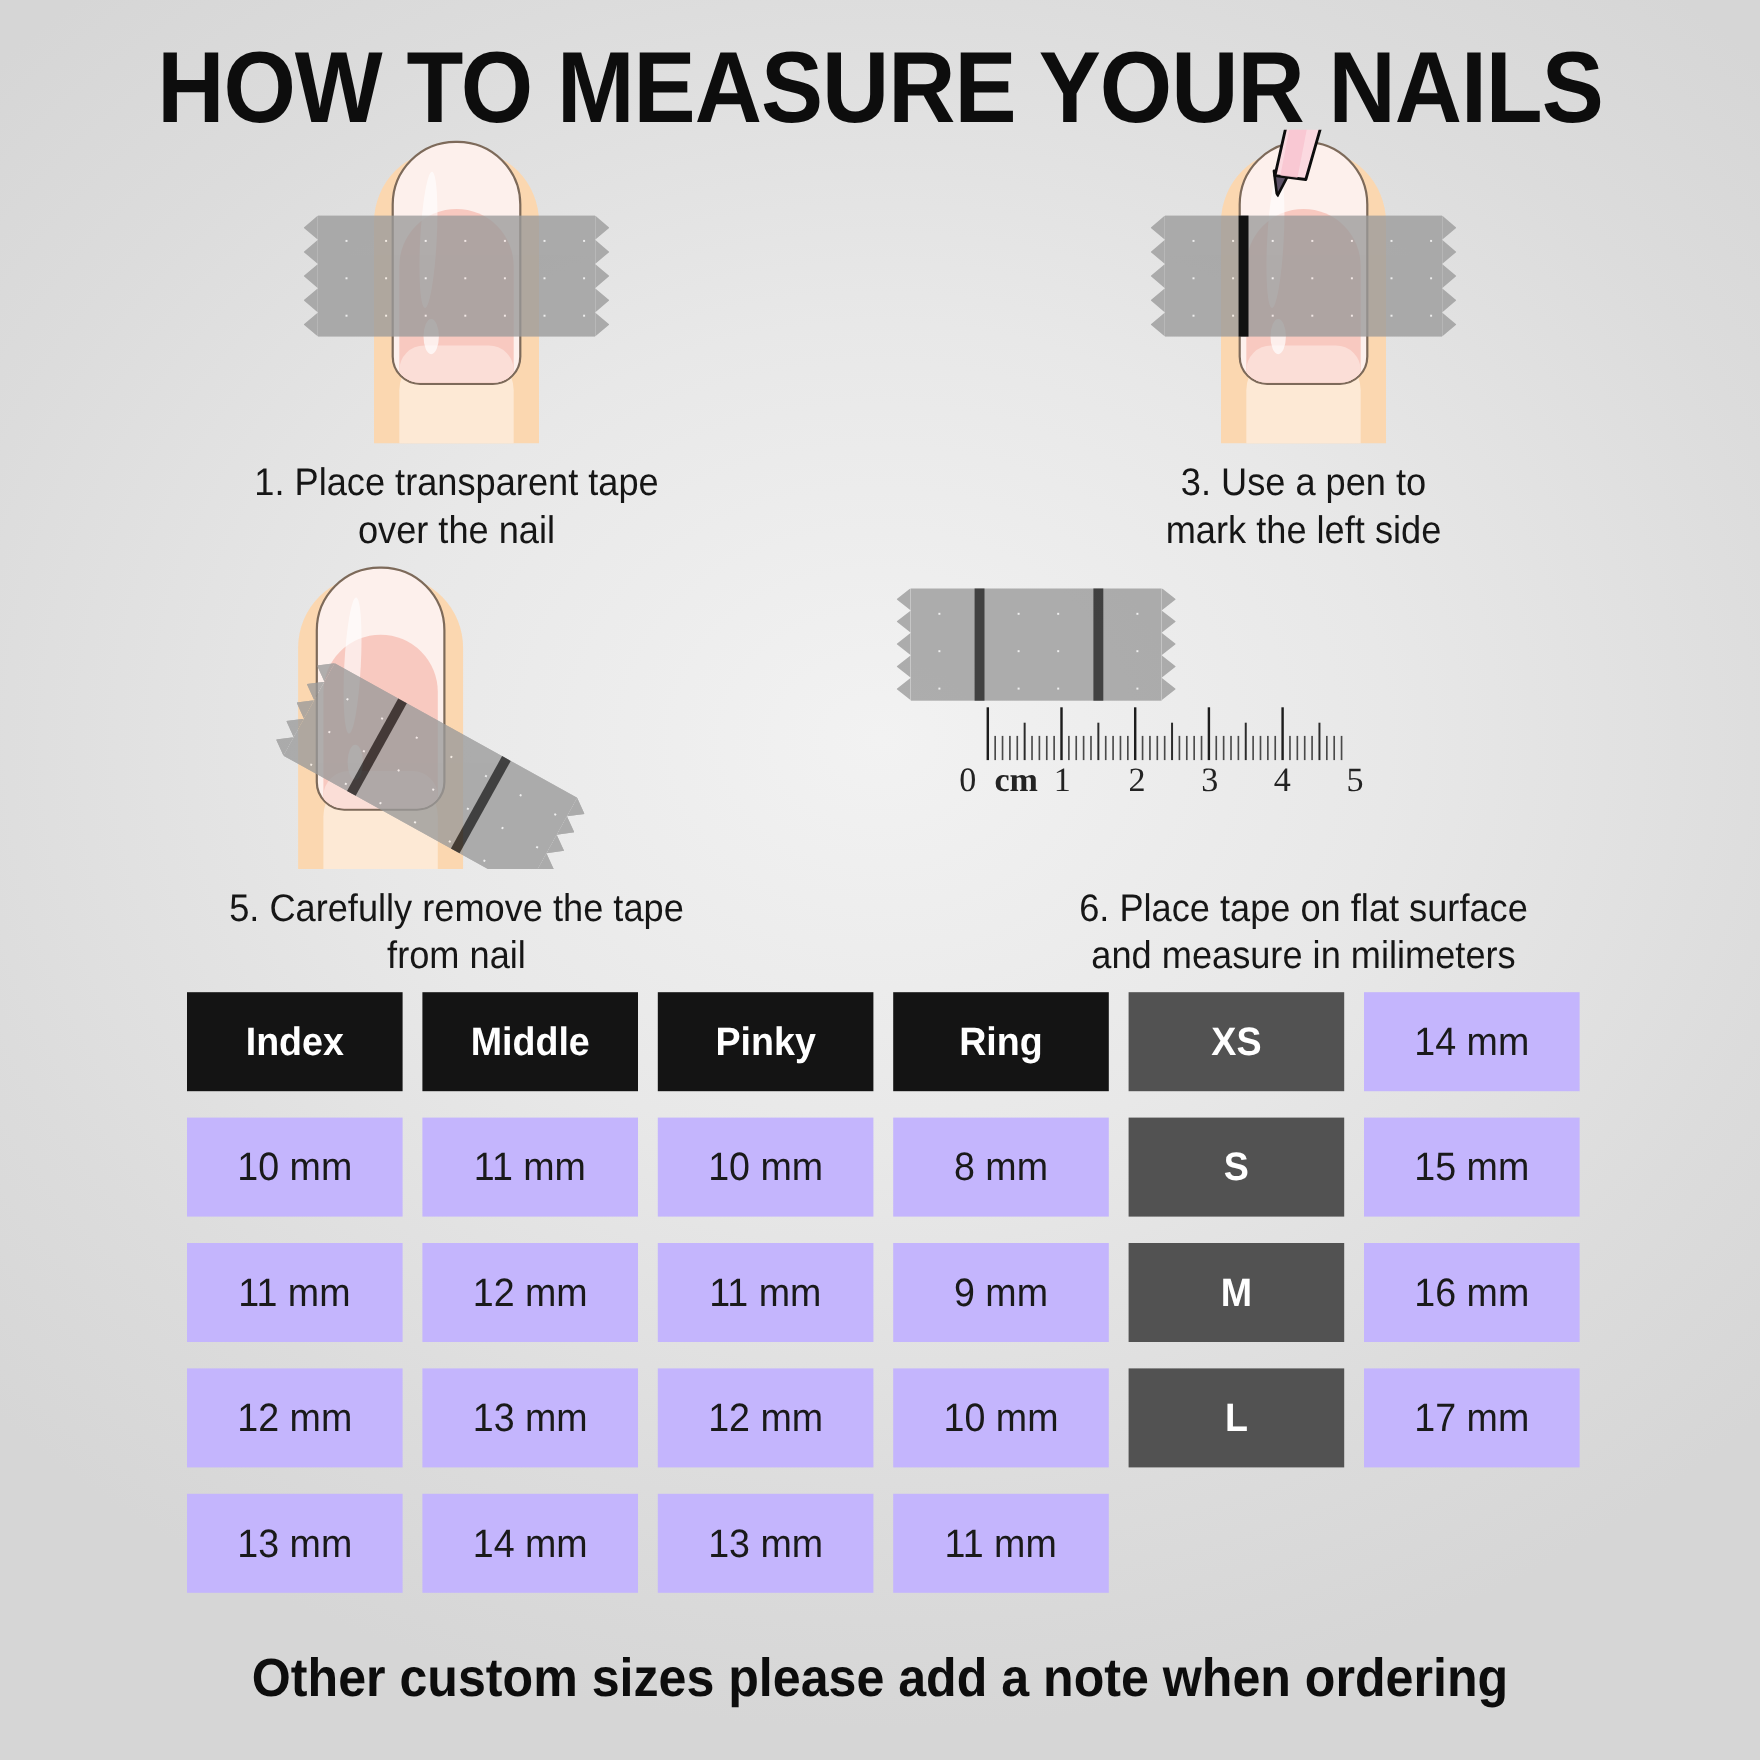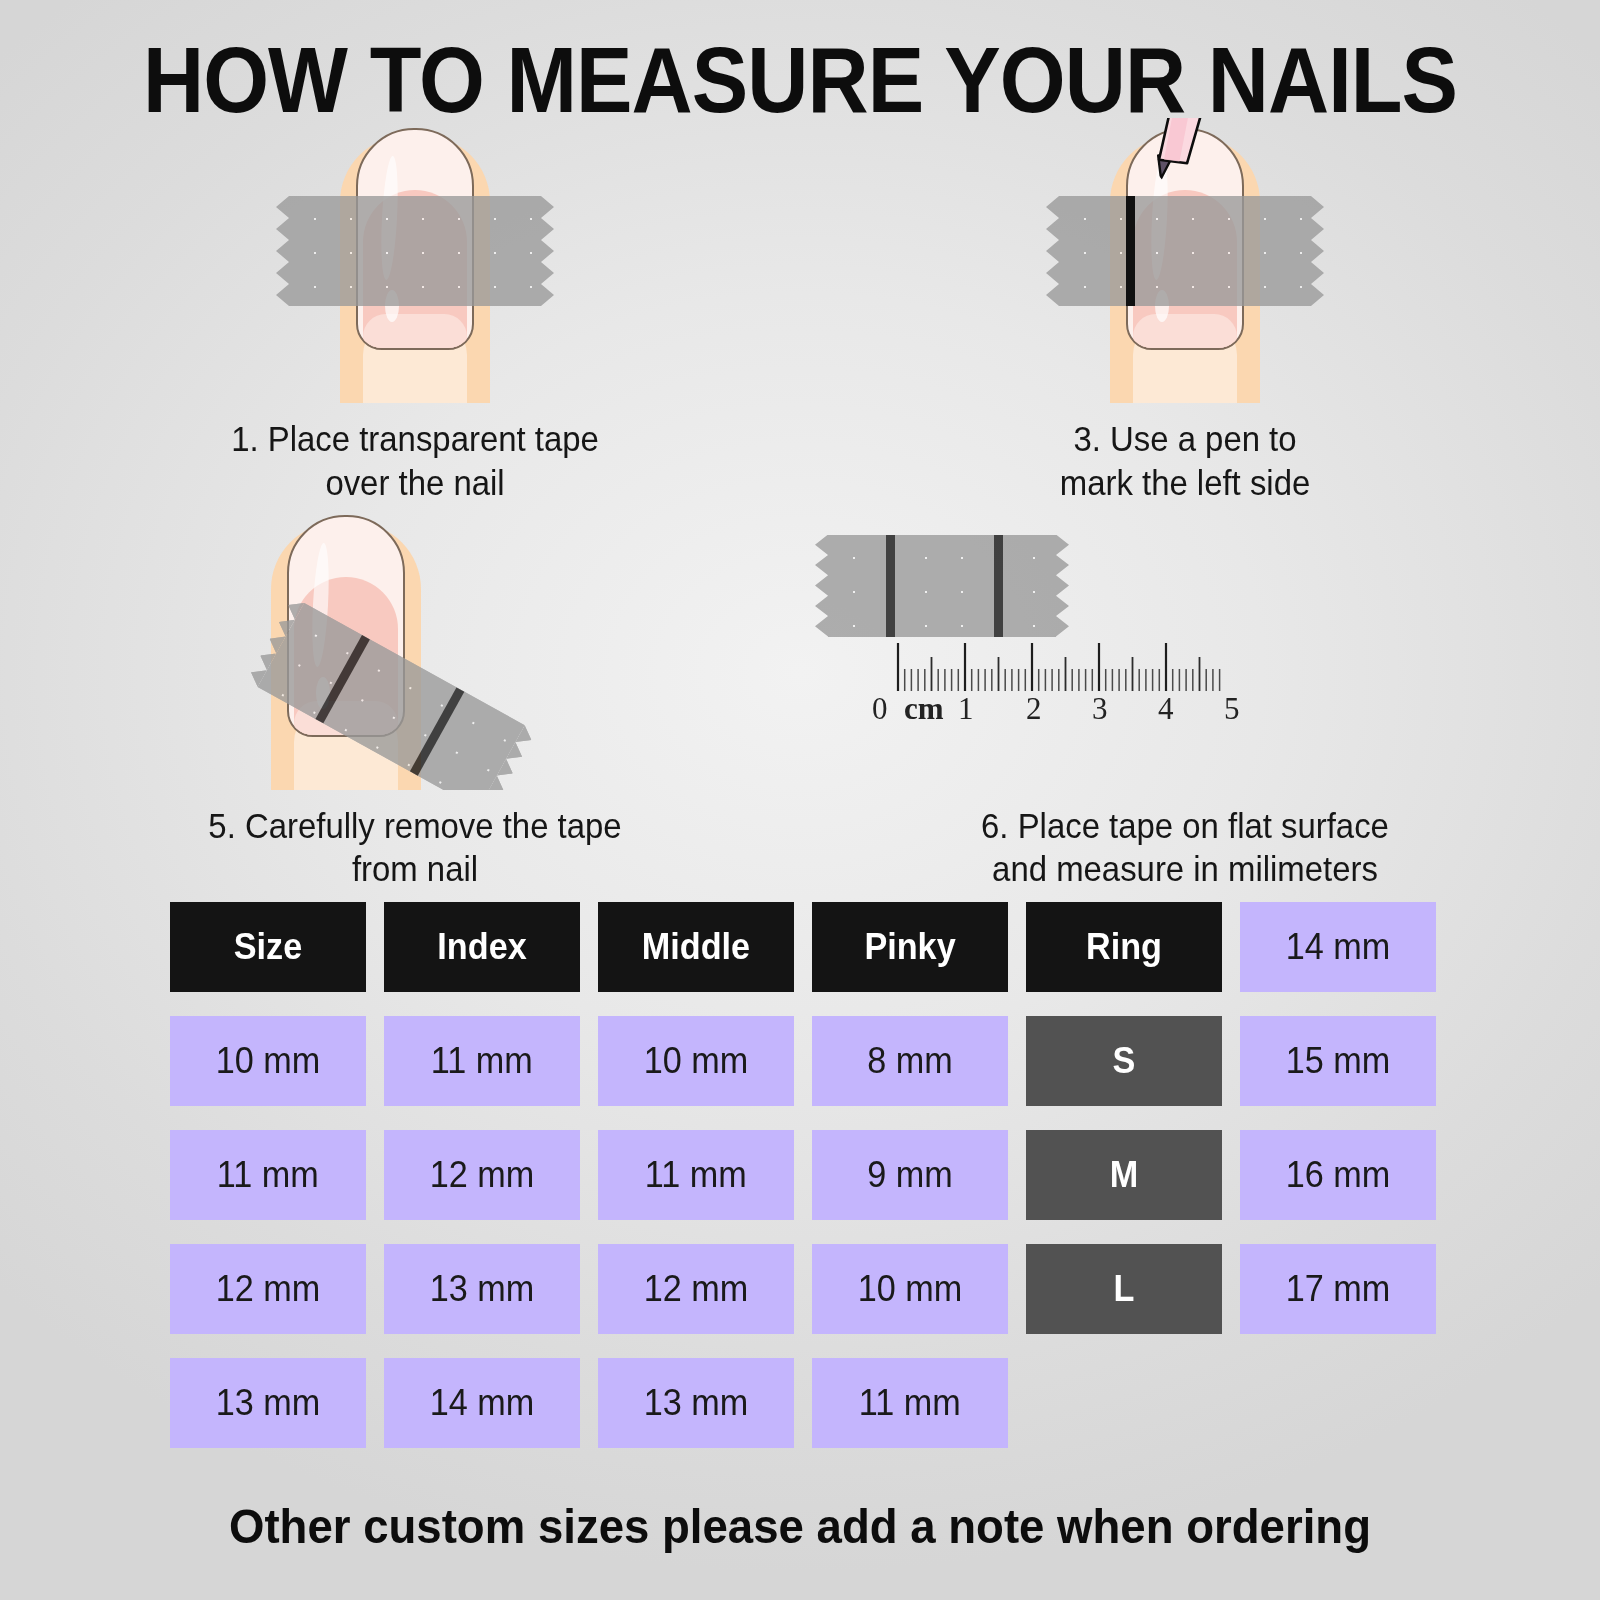--- a/index.html
+++ b/index.html
@@ -426,34 +426,34 @@
       </div>
     </div>
     <div class="caption">6. Place tape on flat surface
 and measure in milimeters</div>
   </div>
 
 </div>
 
 <div class="sizetable" id="size-table">
     <div class="th">
-      <span>Size</span>
-    </div>
-    <div class="th">
       <span>Index</span>
     </div>
     <div class="th">
       <span>Middle</span>
     </div>
     <div class="th">
       <span>Pinky</span>
     </div>
     <div class="th">
       <span>Ring</span>
     </div>
+    <div class="sz">
+      <span>XS</span>
+    </div>
     <div class="td">
       <span>14 mm</span>
     </div>
     <div class="td">
       <span>10 mm</span>
     </div>
     <div class="td">
       <span>11 mm</span>
     </div>
     <div class="td">

